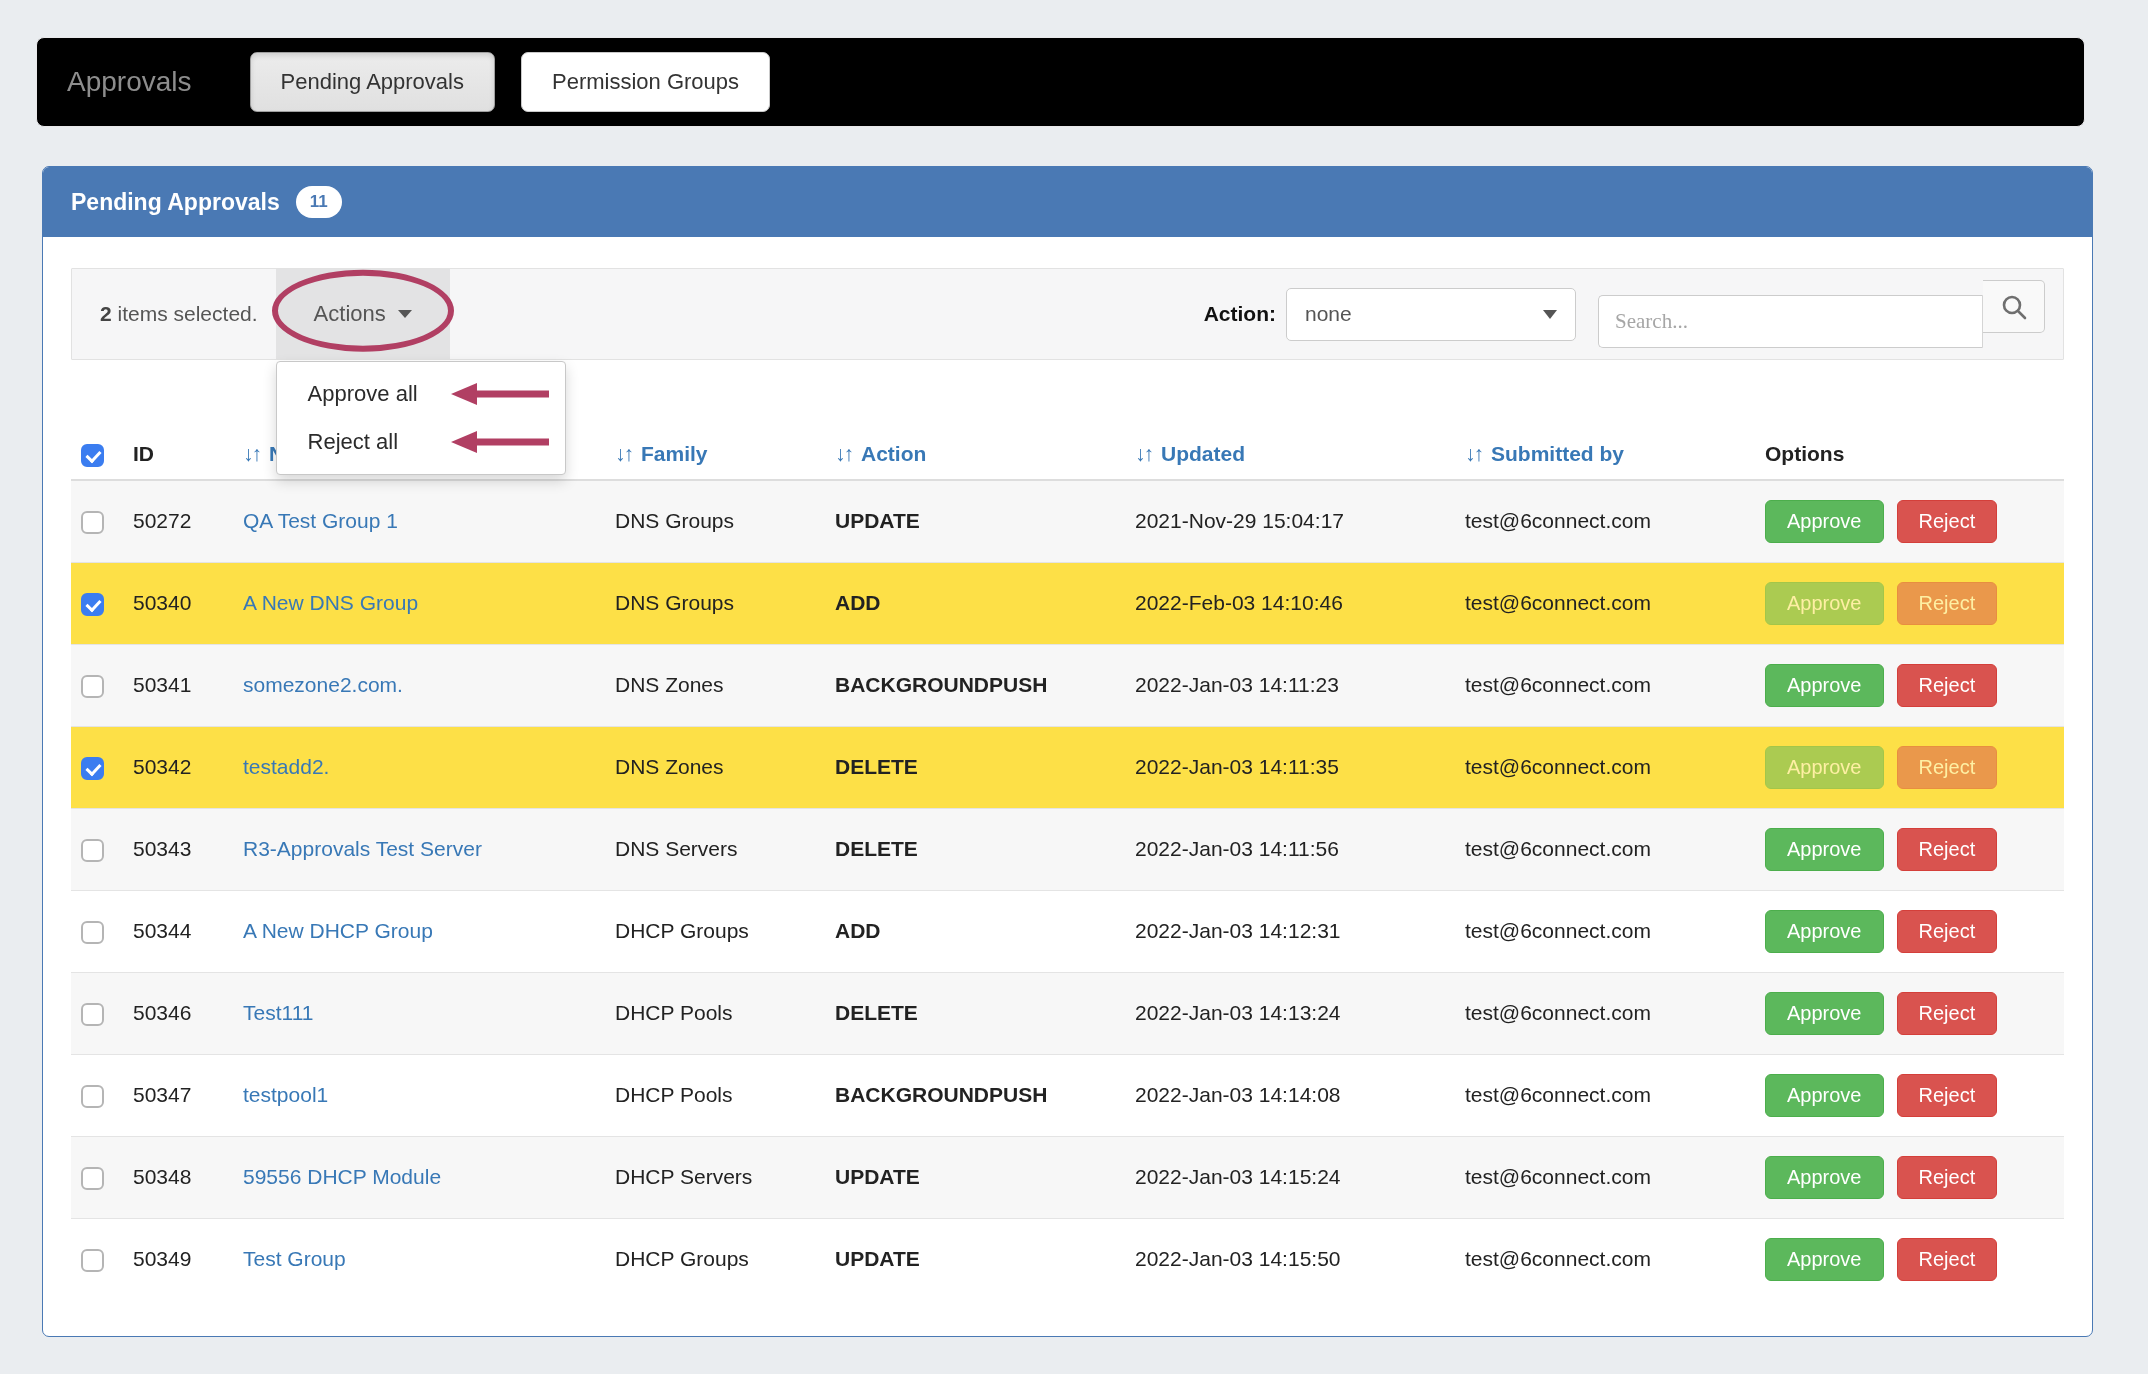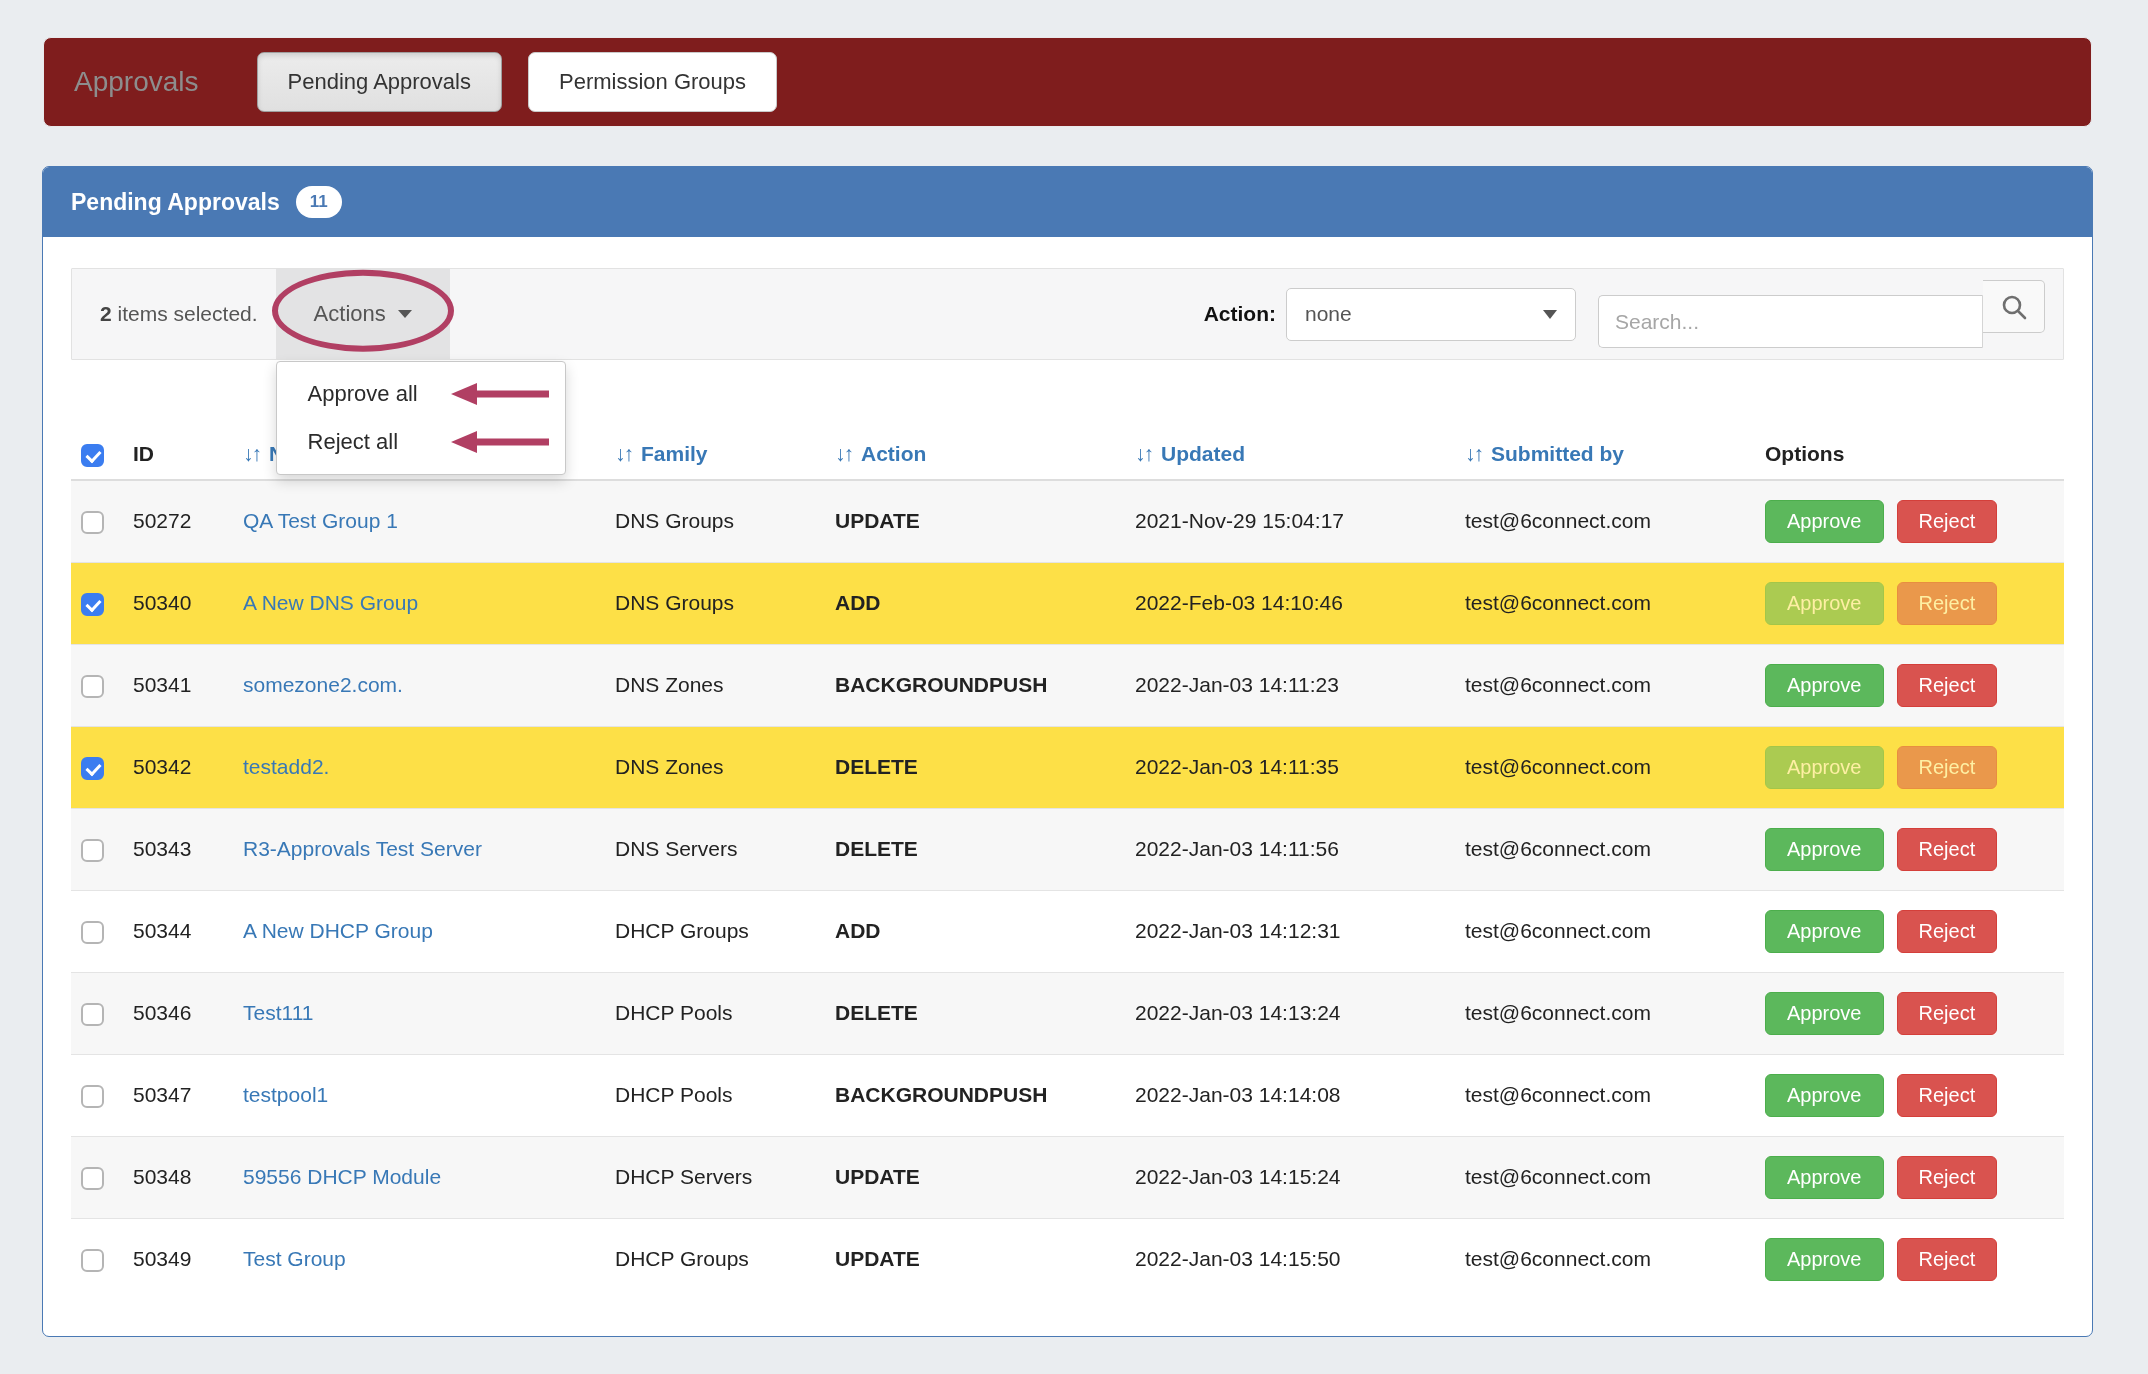--- a/index.html
+++ b/index.html
@@ -7,22 +7,22 @@
   body {
     background: #eaedf0;
     font-family: "Liberation Sans", sans-serif;
     color: #222;
     position: relative;
   }
   .page { position: relative; width: 2148px; height: 1374px; overflow: hidden; }
 
   
   .topbar {
-    position: absolute; left: 43px; top: 37px; width: 2049px; height: 90px;
-    background: #7f1d1d; border: 1px solid #e9e9eb; border-radius: 8px;
+    position: absolute; left: 36px; top: 37px; width: 2049px; height: 90px;
+    background: #000000; border: 1px solid #e9e9eb; border-radius: 8px;
     display: flex; align-items: center; padding-left: 30px;
   }
   .page-title { font-size: 28px; color: #8d8d8d; margin-right: 58px; }
   .tab-btn {
     height: 60px; padding: 0 30px; margin-right: 26px;
     font-family: "Liberation Sans", sans-serif; font-size: 22px; color: #333;
     border-radius: 7px; cursor: pointer;
   }
   .tab-btn.active {
     background: linear-gradient(#ececec, #e0e0e0);
@@ -93,21 +93,21 @@
   }
   .sel-caret {
     margin-left: auto; width: 0; height: 0;
     border-left: 7px solid transparent; border-right: 7px solid transparent;
     border-top: 9px solid #555;
   }
   .search-group { display: flex; margin-right: 18px; }
   .search-input {
     width: 385px; height: 53px; border: 1px solid #ccc; border-right: 1px solid #d5d5d5;
     border-radius: 5px 0 0 5px; padding: 0 16px;
-    font-family: Liberation Sans, sans-serif; font-size: 21px; color: #333; outline: none;
+    font-family: Liberation Serif, serif; font-size: 21px; color: #333; outline: none;
     background: #fff;
     margin-top: 15px;
   }
   .search-input::placeholder { color: #a6a6a6; }
   .search-btn {
     width: 62px; height: 53px; background: #f9f9f9; border: 1px solid #ccc; border-left: none;
     border-radius: 0 5px 5px 0; display: flex; align-items: center; justify-content: center;
     cursor: pointer;
   }
 

